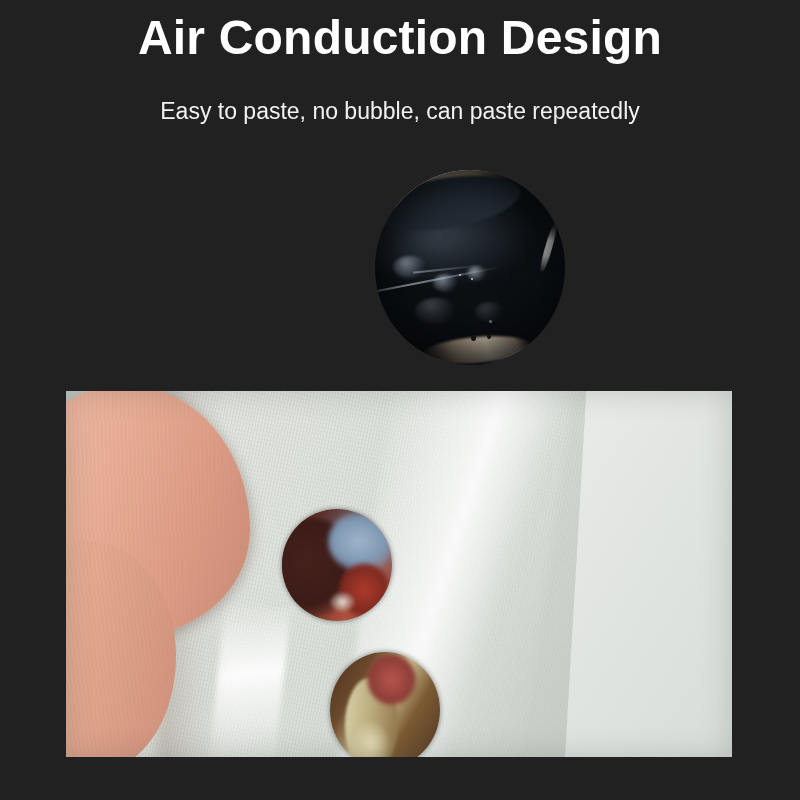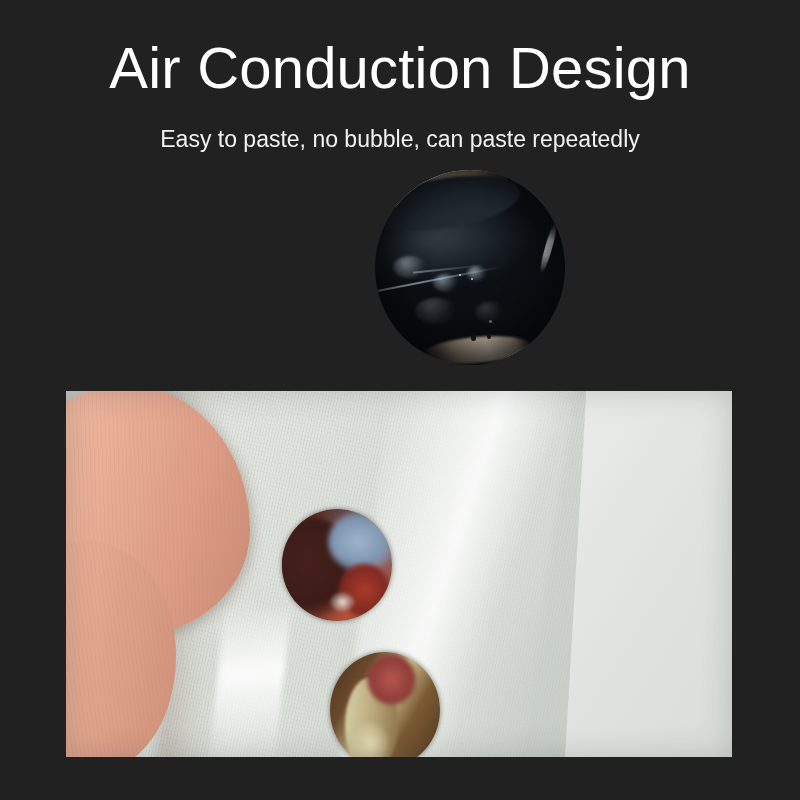--- a/index.html
+++ b/index.html
@@ -21,29 +21,29 @@
   }
 
   
   .header {
     position: absolute;
     top: 0; left: 0; right: 0;
     text-align: center;
   }
   .title {
     margin: 0;
-    padding-top: 36px;
-    font-size: 58px;
-    font-weight: normal;
+    padding-top: 12px;
+    font-size: 48px;
+    font-weight: bold;
     color: #ffffff;
     letter-spacing: 0.2px;
     line-height: 1.1;
   }
   .subtitle {
-    margin: 8px;
+    margin: 15px;
     padding-top: 18px;
     font-size: 23px;
     font-weight: normal;
     color: #f2f2f2;
     line-height: 1.2;
   }
 
   
   .caption-block {
     position: absolute;

